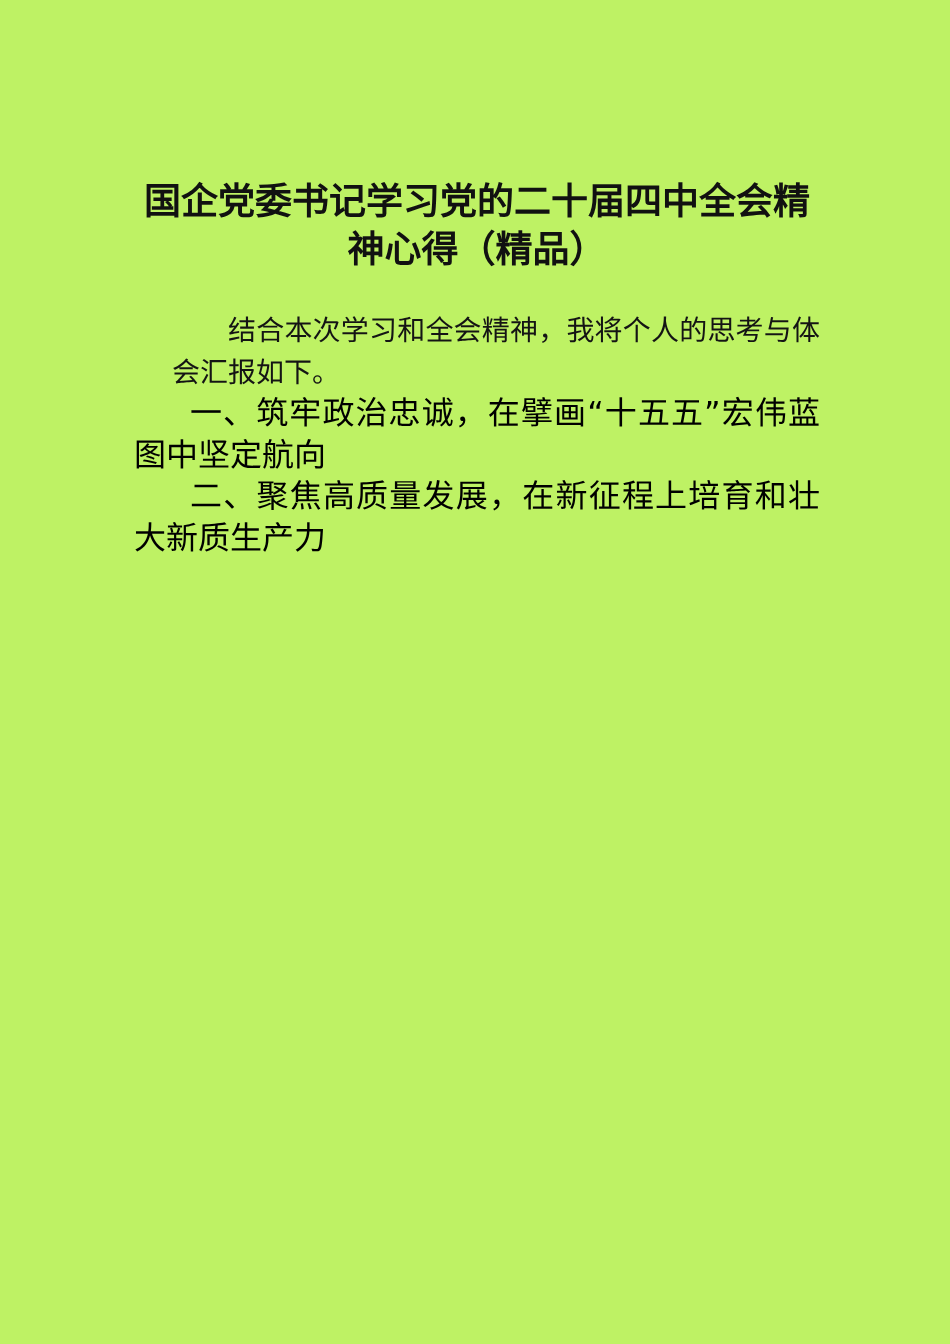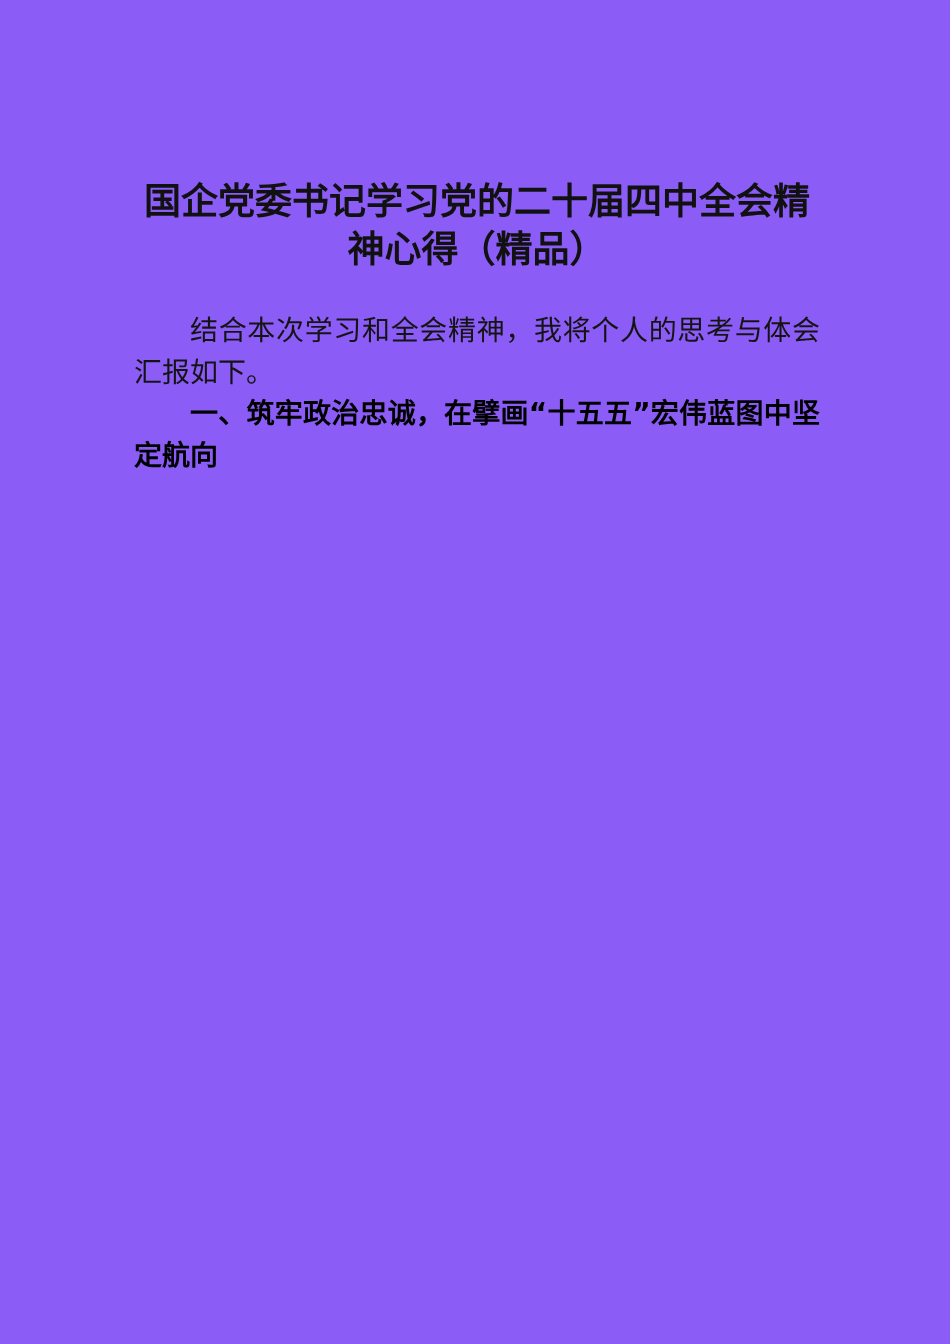--- a/index.html
+++ b/index.html
@@ -13,21 +13,21 @@
     font-family: "DejaVu Serif", "Liberation Serif", serif;
     color: #000000;
     -webkit-font-smoothing: antialiased;
   }
 
   #page {
     position: relative;
     width: 950px;
     height: 1344px;
     margin: 0 auto;
-    background: #8b5cf6;
+    background: #bef264;
     overflow: hidden;
     box-sizing: border-box;
   }
 
   #content {
     position: absolute;
     left: 134px;
     top: 0;
     width: 686px;
   }
@@ -69,28 +69,29 @@
     letter-spacing: 0px;
     word-break: break-all;
     white-space: normal;
   }
 
   p.body-para {
     font-family: "DejaVu Serif", "Liberation Serif", serif;
     font-weight: normal;
     text-indent: 56px;
     color: #141414;
+    margin-left: 38px;
   }
 
   p.section-heading {
     font-family: "DejaVu Sans", "Liberation Sans", sans-serif;
-    font-weight: bold;
+    font-weight: normal;
     text-indent: 56px;
     color: #000000;
-    font-size: 28px;
+    font-size: 32px;
   }
 
   
   p.body-para.lead { text-indent: 56px; }
 </style>
 </head>
 <body>
 
 <div id="page">
   <div id="content">
@@ -98,16 +99,17 @@
     <h1 class="doc-title">国企党委书记学习党的二十届四中全会精神心得（精品）</h1>
 
     <div class="flow">
 
       <p class="body-para lead">结合本次学习和全会精神，我将个人的思考与体会汇报如下。</p>
 
       <p class="section-heading">一、筑牢政治忠诚，在擘画“十五五”宏伟蓝图中坚定航向</p>
 
 
 
+      <p class="section-heading">二、聚焦高质量发展，在新征程上培育和壮大新质生产力</p>
 
     </div>
   </div>
 </div>
 
 </body></html>

